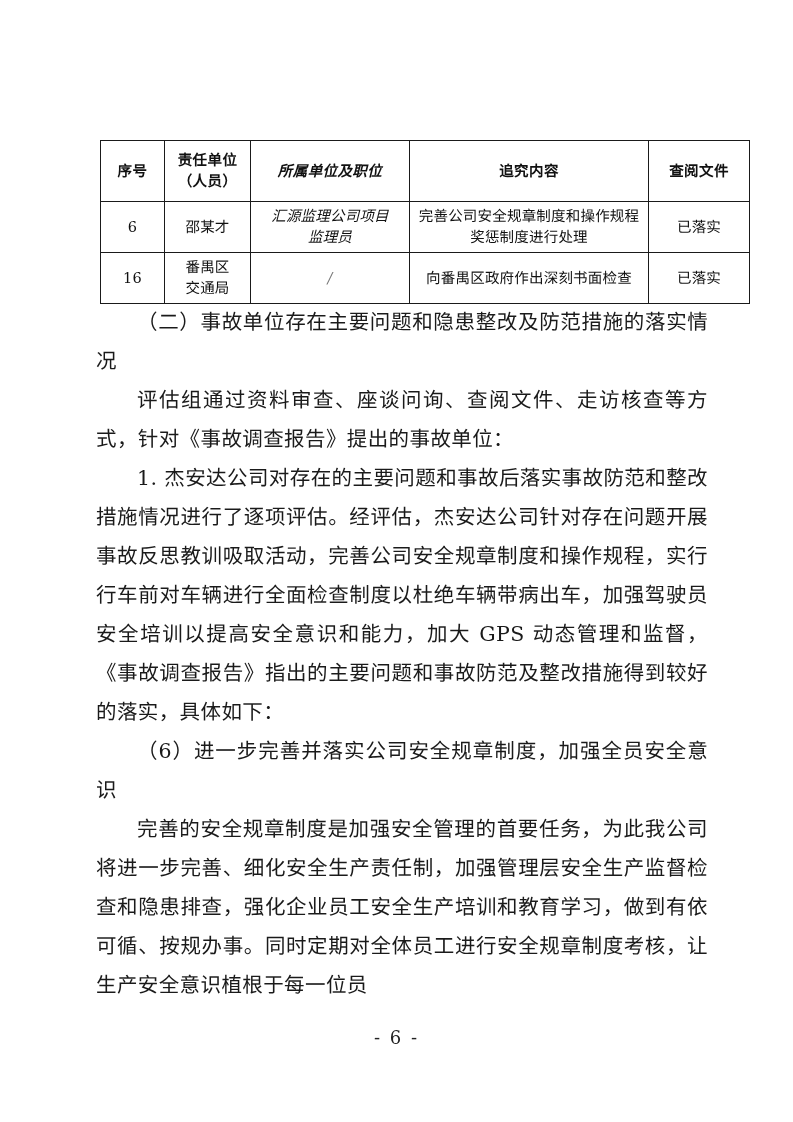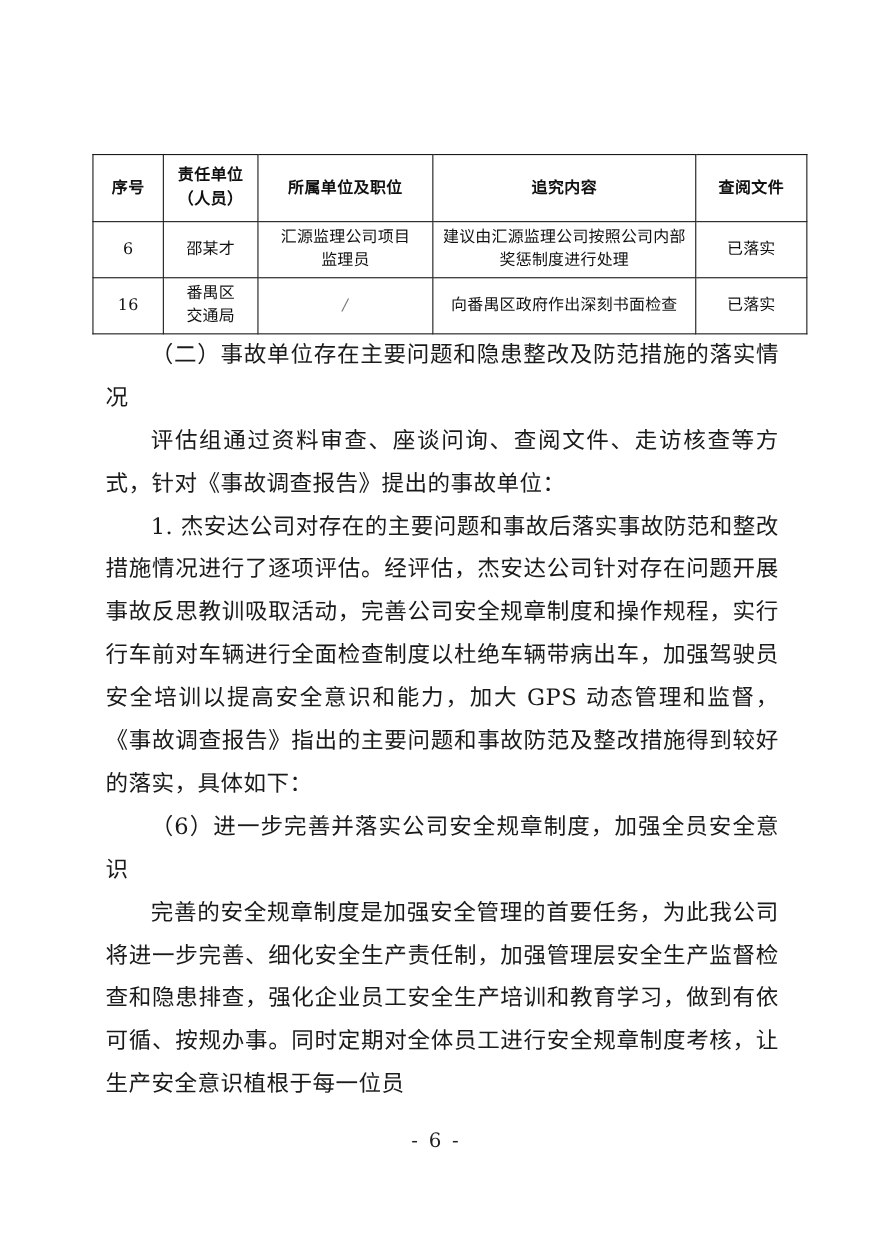--- a/index.html
+++ b/index.html
@@ -22,21 +22,21 @@
     left: 0;
     top: 0;
     width: 793px;
     height: 1122px;
     background: #ffffff;
   }
 
   
   .acct-table-wrap {
     position: absolute;
-    left: 84px;
+    left: 100px;
     top: 140px;
     width: 604px;
   }
   table.acct-table {
     border-collapse: collapse;
     width: 604px;
     table-layout: fixed;
   }
   table.acct-table td,
   table.acct-table th {
@@ -54,21 +54,21 @@
     letter-spacing: 0.4px;
   }
   table.acct-table tbody td {
     font-weight: normal;
     font-size: 14.5px;
     height: 44px;
     letter-spacing: 0.2px;
   }
   .col-seq   { width: 55px; }
   .col-unit  { width: 77px; margin-top: 13px; }
-  .col-post  { width: 150px; }
+  .col-post  { width: 150px; font-style: italic; }
   .col-cont  { width: 230px; }
   .col-stat  { width: 92px; }
 
   .cell-lines span { display: block; }
 
   .slash-cell {
     color: #777777;
     font-style: italic;
   }
 
@@ -132,21 +132,21 @@
         <tr>
           <td class="col-seq">6</td>
           <td class="col-unit cell-lines">
             <span>邵某才</span>
           </td>
           <td class="col-post cell-lines">
             <span>汇源监理公司项目</span>
             <span>监理员</span>
           </td>
           <td class="col-cont cell-lines">
-            <span>建议由汇源监理公司按照公司内部</span>
+            <span>完善公司安全规章制度和操作规程</span>
             <span>奖惩制度进行处理</span>
           </td>
           <td class="col-stat">已落实</td>
         </tr>
         <tr>
           <td class="col-seq">16</td>
           <td class="col-unit cell-lines">
             <span>番禺区</span>
             <span>交通局</span>
           </td>

